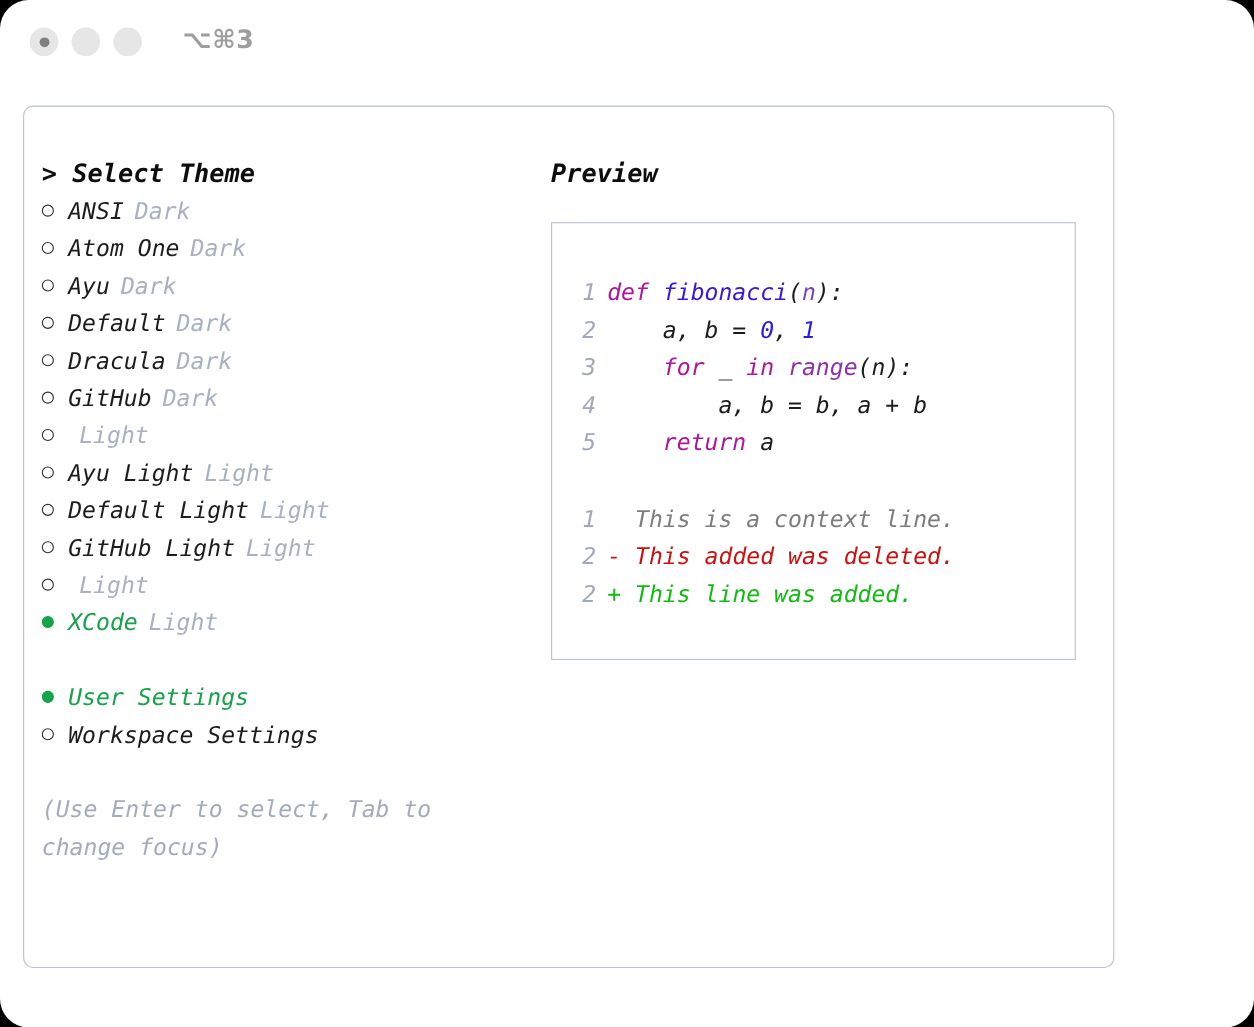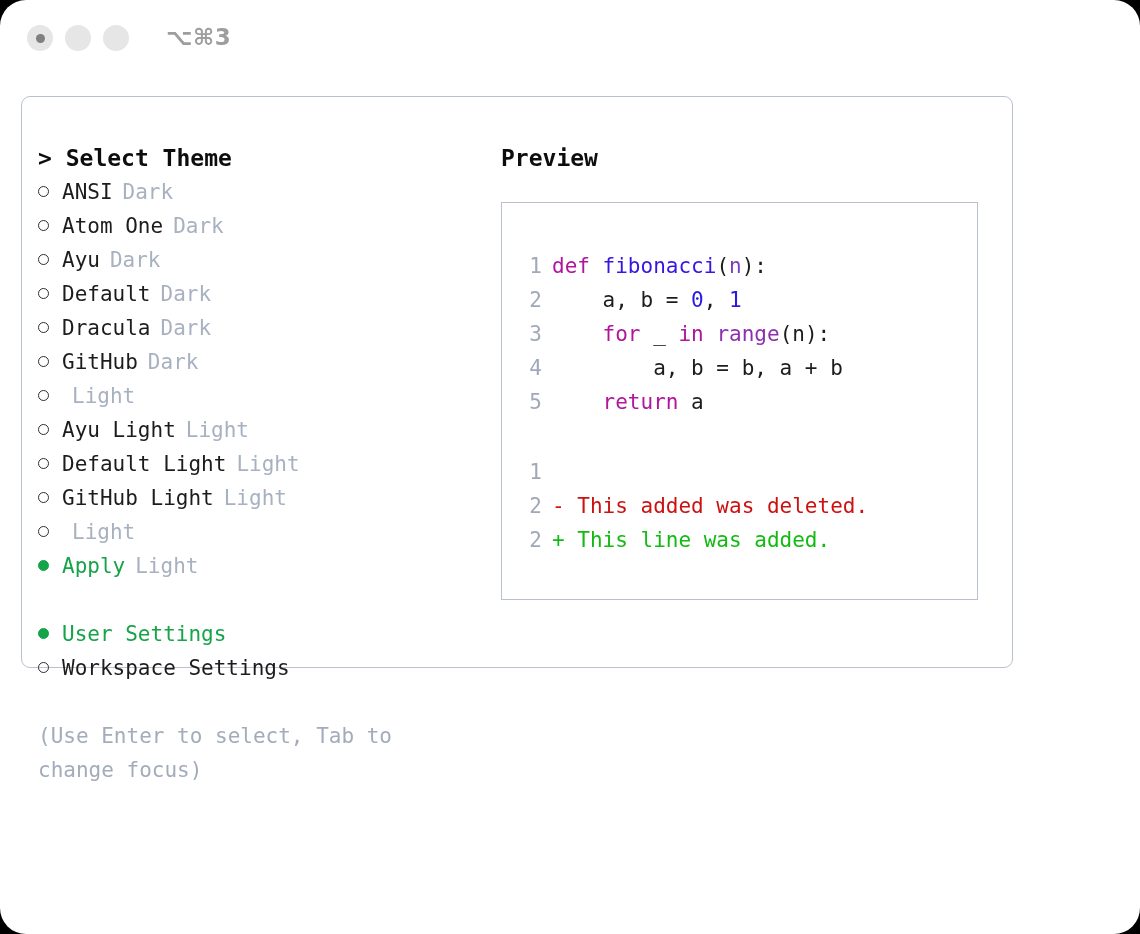--- a/index.html
+++ b/index.html
@@ -63,25 +63,26 @@
     letter-spacing: 0.5px;
     font-family: "DejaVu Sans", "Liberation Sans", sans-serif;
   }
 
   
   #panel {
     position: absolute;
     left: 21px;
     top: 96px;
     width: 992px;
-    height: 572px;
+    height: 784px;
     border: 1.5px solid #b9c1cf;
     border-radius: 9px;
     box-sizing: border-box;
     background: #ffffff;
+    font-style: italic;
   }
 
   .col-left {
     position: absolute;
     left: 16px;
     top: 44px;
     width: 440px;
   }
   .col-right {
     position: absolute;
@@ -234,21 +235,21 @@
           <div class="theme-row"><span class="bullet"><span class="bullet-dot"></span></span><span class="theme-name">Atom One</span><span class="theme-kind">Dark</span></div>
           <div class="theme-row"><span class="bullet"><span class="bullet-dot"></span></span><span class="theme-name">Ayu</span><span class="theme-kind">Dark</span></div>
           <div class="theme-row"><span class="bullet"><span class="bullet-dot"></span></span><span class="theme-name">Default</span><span class="theme-kind">Dark</span></div>
           <div class="theme-row"><span class="bullet"><span class="bullet-dot"></span></span><span class="theme-name">Dracula</span><span class="theme-kind">Dark</span></div>
           <div class="theme-row"><span class="bullet"><span class="bullet-dot"></span></span><span class="theme-name">GitHub</span><span class="theme-kind">Dark</span></div>
           <div class="theme-row"><span class="bullet"><span class="bullet-dot"></span></span><span class="theme-kind">Light</span></div>
           <div class="theme-row"><span class="bullet"><span class="bullet-dot"></span></span><span class="theme-name">Ayu Light</span><span class="theme-kind">Light</span></div>
           <div class="theme-row"><span class="bullet"><span class="bullet-dot"></span></span><span class="theme-name">Default Light</span><span class="theme-kind">Light</span></div>
           <div class="theme-row"><span class="bullet"><span class="bullet-dot"></span></span><span class="theme-name">GitHub Light</span><span class="theme-kind">Light</span></div>
           <div class="theme-row"><span class="bullet"><span class="bullet-dot"></span></span><span class="theme-kind">Light</span></div>
-          <div class="theme-row selected"><span class="bullet"><span class="bullet-dot filled"></span></span><span class="theme-name">Apply</span><span class="theme-kind">Light</span></div>
+          <div class="theme-row selected"><span class="bullet"><span class="bullet-dot filled"></span></span><span class="theme-name">XCode</span><span class="theme-kind">Light</span></div>
         </div>
 
       <div class="spacer-block"></div>
 
       <div id="apply-list">
           <div class="theme-row selected"><span class="bullet"><span class="bullet-dot filled"></span></span><span class="theme-name">User Settings</span></div>
           <div class="theme-row"><span class="bullet"><span class="bullet-dot"></span></span><span class="theme-name">Workspace Settings</span></div>
         </div>
 
       <div class="spacer-block"></div>
@@ -259,21 +260,21 @@
       <div class="preview-label">Preview</div>
       <div id="preview-box">
         <div class="code-area" id="code-area">
             <div class="code-line"><span class="lineno">1</span><span class="code-text"><span class="tok-kw">def </span><span class="tok-fn">fibonacci</span><span class="tok-plain">(</span><span class="tok-param">n</span><span class="tok-plain">):</span></span></div>
             <div class="code-line"><span class="lineno">2</span><span class="code-text"><span class="tok-plain">    a, b = </span><span class="tok-num">0</span><span class="tok-plain">, </span><span class="tok-num">1</span></span></div>
             <div class="code-line"><span class="lineno">3</span><span class="code-text"><span class="tok-plain">    </span><span class="tok-kw">for</span><span class="tok-plain"> _ </span><span class="tok-kw">in</span><span class="tok-plain"> </span><span class="tok-builtin">range</span><span class="tok-plain">(n):</span></span></div>
             <div class="code-line"><span class="lineno">4</span><span class="code-text"><span class="tok-plain">        a, b = b, a + b</span></span></div>
             <div class="code-line"><span class="lineno">5</span><span class="code-text"><span class="tok-plain">    </span><span class="tok-kw">return</span><span class="tok-plain"> a</span></span></div>
           </div>
         <div class="diff-area" id="diff-area">
-            <div class="code-line"><span class="lineno">1</span><span class="diff-ctx">  </span></div>
+            <div class="code-line"><span class="lineno">1</span><span class="diff-ctx">  </span><span class="diff-ctx">This is a context line.</span></div>
             <div class="code-line"><span class="lineno">2</span><span class="diff-del">- </span><span class="diff-del">This added was deleted.</span></div>
             <div class="code-line"><span class="lineno">2</span><span class="diff-add">+ </span><span class="diff-add">This line was added.</span></div>
           </div>
       </div>
     </div>
 
   </div>
 </div>
 
 </body></html>

